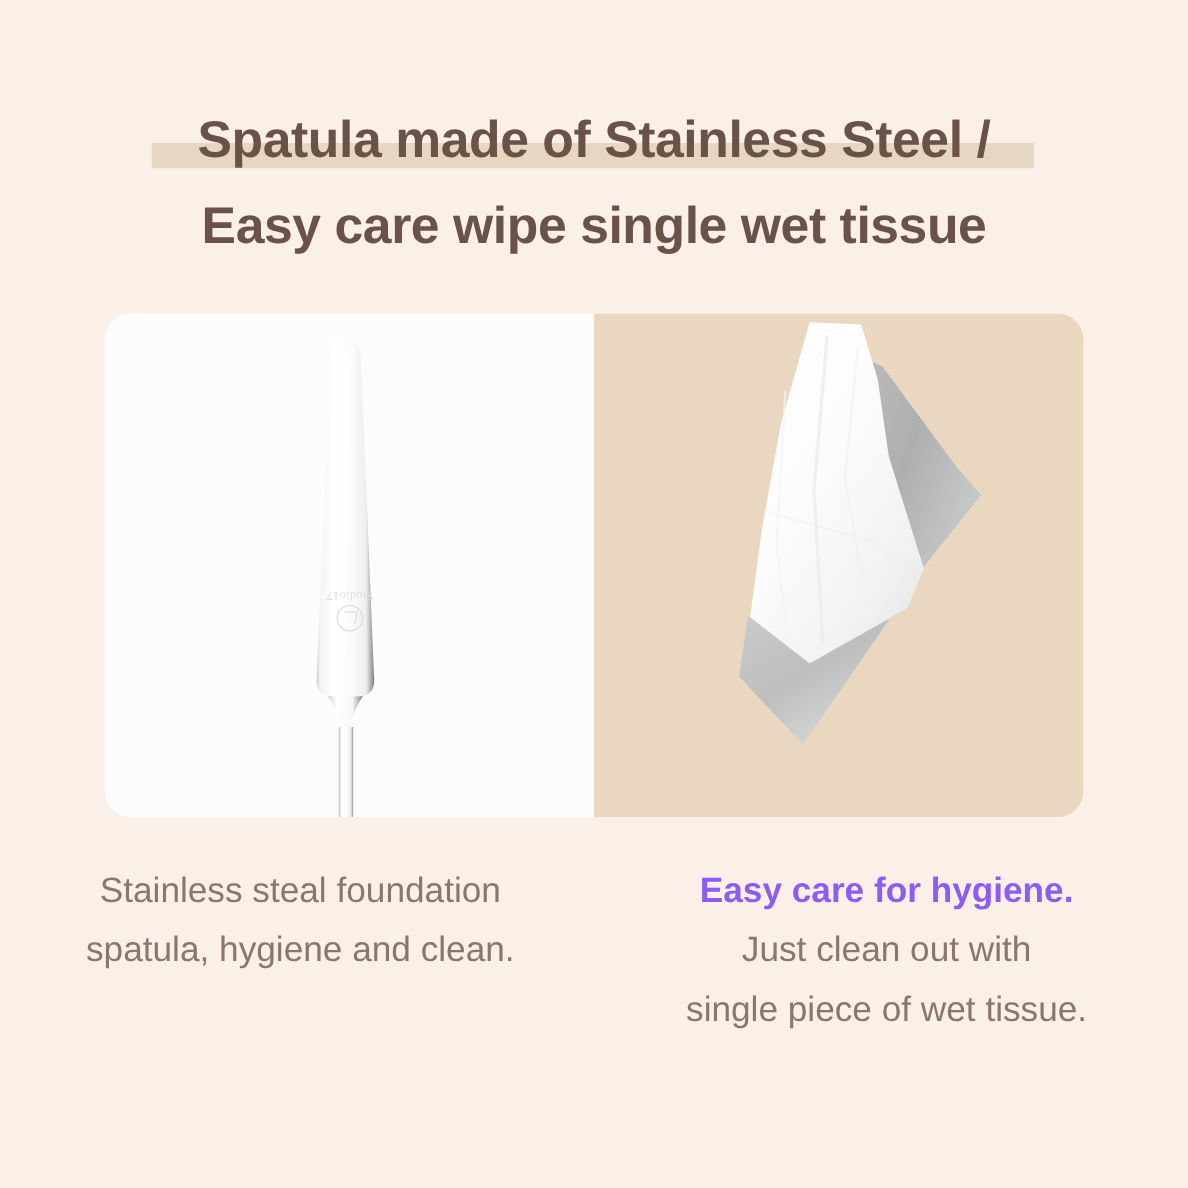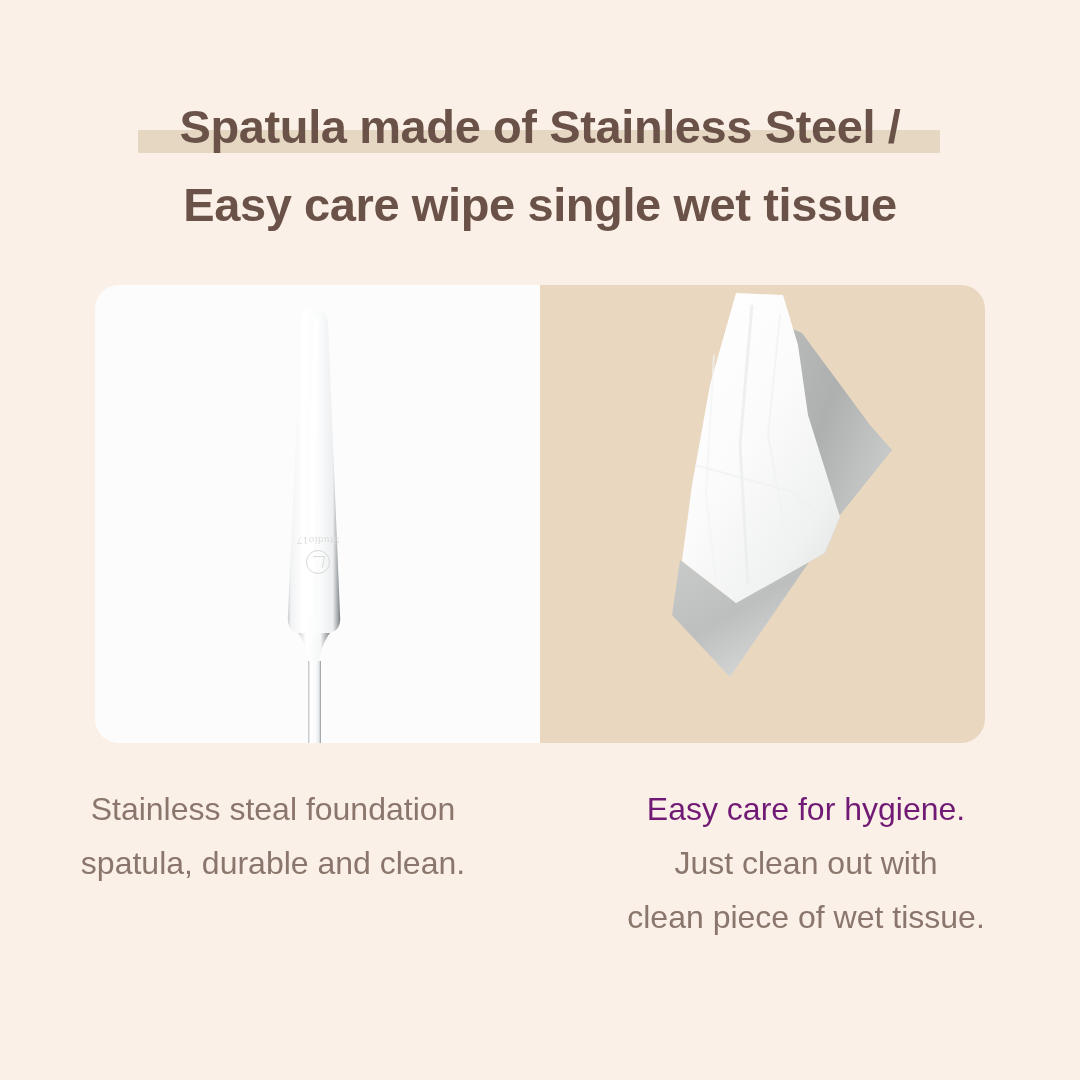--- a/index.html
+++ b/index.html
@@ -161,22 +161,22 @@
 
   .cap-line {
     display: block;
     font-family: "Liberation Sans", sans-serif;
     font-size: 32px;
     line-height: 54px;
     color: #8a766c;
     white-space: nowrap;
   }
   .cap-line.bold {
-    font-weight: normal;
-    color: #701a75;
+    font-weight: bold;
+    color: #8b5cf6;
   }
 </style>
 </head>
 <body>
 
 <div id="page">
 
   <div class="headline">
     <span class="headline-line">
       <span class="hl-band"></span>
@@ -283,22 +283,22 @@
         <path d="M 240 30 L 228 150 L 248 262" stroke="#f0f2f2" stroke-width="2" fill="none" opacity="0.8"></path>
         <path d="M 174 70 L 166 210 L 176 296" stroke="#f2f3f3" stroke-width="2" fill="none" opacity="0.7"></path>
         <path d="M 155 180 L 250 206 L 290 236" stroke="#eef0f0" stroke-width="2" fill="none" opacity="0.6"></path>
       </svg>
     </div>
   </div>
 
   <div class="captions">
     <div class="caption-col left">
       <span class="cap-line">Stainless steal foundation</span>
-      <span class="cap-line">spatula, durable and clean.</span>
+      <span class="cap-line">spatula, hygiene and clean.</span>
     </div>
     <div class="caption-col right">
       <span class="cap-line bold">Easy care for hygiene.</span>
       <span class="cap-line">Just clean out with</span>
-      <span class="cap-line">clean piece of wet tissue.</span>
+      <span class="cap-line">single piece of wet tissue.</span>
     </div>
   </div>
 
 </div>
 
 </body></html>

